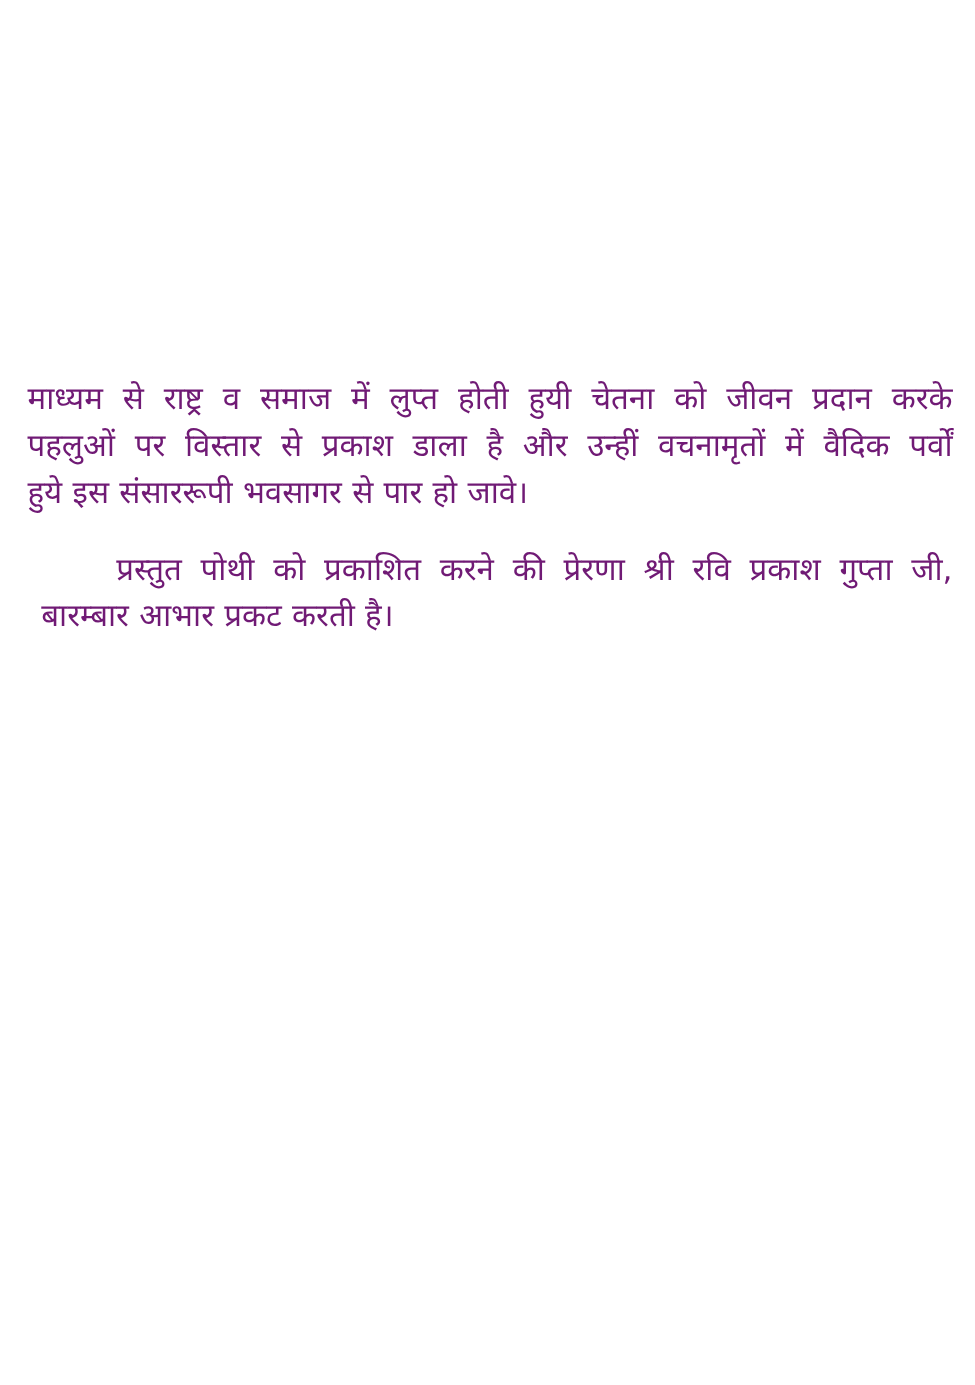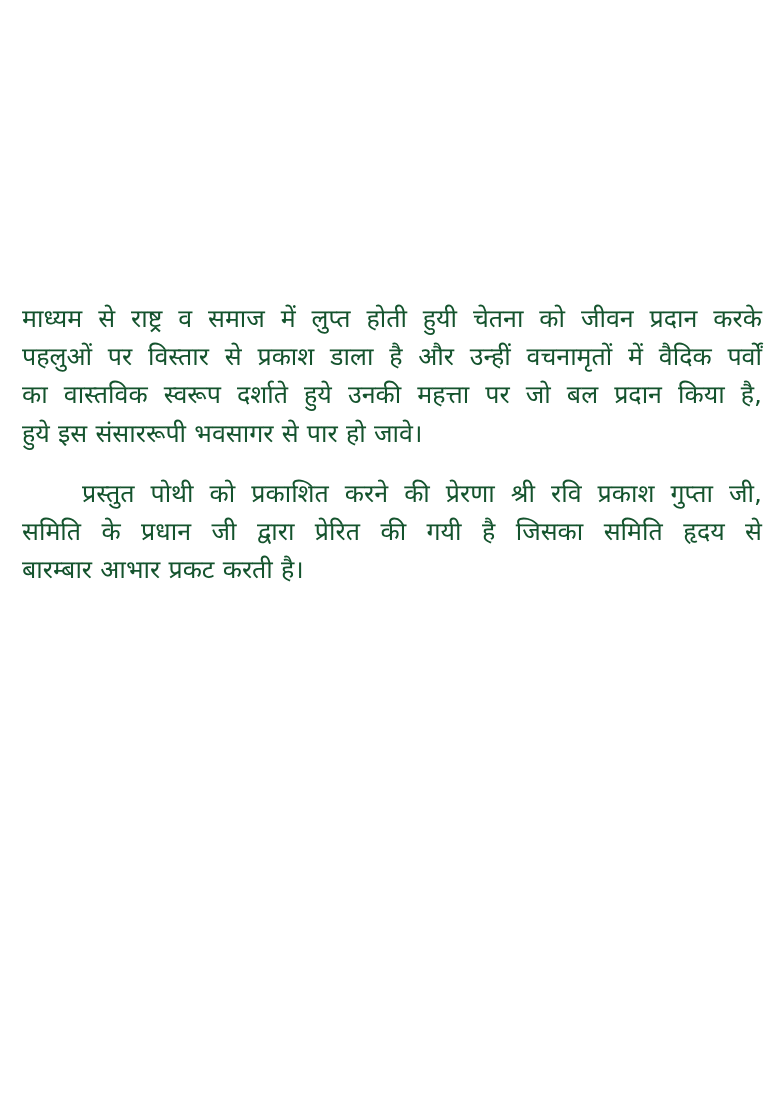--- a/index.html
+++ b/index.html
@@ -11,34 +11,35 @@
       width: 780px;
       height: 1108px;
       position: relative;
       overflow: hidden;
     }
     .page {
       position: absolute;
       left: 22px;
       top: 300px;
       width: 740px;
-      color: #14532d;
+      color: #701a75;
       font-family: "DejaVu Sans", "Liberation Sans", sans-serif;
     }
     .para {
       margin: 0;
       font-size: 25px;
       line-height: 38.2px;
       text-align: justify;
       text-align-last: left;
       letter-spacing: 0;
       word-spacing: 2px;
     }
     .para + .para {
       margin-top: 22px;
+      margin-left: 11px;
     }
     .line {
       display: block;
       text-align: justify;
       text-align-last: justify;
       white-space: nowrap;
       height: 38.2px;
       overflow: visible;
     }
     .line.last {
@@ -46,21 +47,19 @@
       font-family: Liberation Serif, serif;
     }
   </style>
 </head>
 <body>
 
 <div class="page">
   <div class="para">
     <span class="line">माध्यम से राष्ट्र व समाज में लुप्त होती हुयी चेतना को जीवन प्रदान करके</span>
     <span class="line">पहलुओं पर विस्तार से प्रकाश डाला है और उन्हीं वचनामृतों में वैदिक पर्वों</span>
-    <span class="line">का वास्तविक स्वरूप दर्शाते हुये उनकी महत्ता पर जो बल प्रदान किया है,</span>
     <span class="line last">हुये इस संसाररूपी भवसागर से पार हो जावे।</span>
   </div>
   <div class="para">
     <span class="line" style="padding-left:60px;">प्रस्तुत पोथी को प्रकाशित करने की प्रेरणा श्री रवि प्रकाश गुप्ता जी,</span>
-    <span class="line">समिति के प्रधान जी द्वारा प्रेरित की गयी है जिसका समिति हृदय से</span>
     <span class="line last">बारम्बार आभार प्रकट करती है।</span>
   </div>
 </div>
 
 </body></html>

